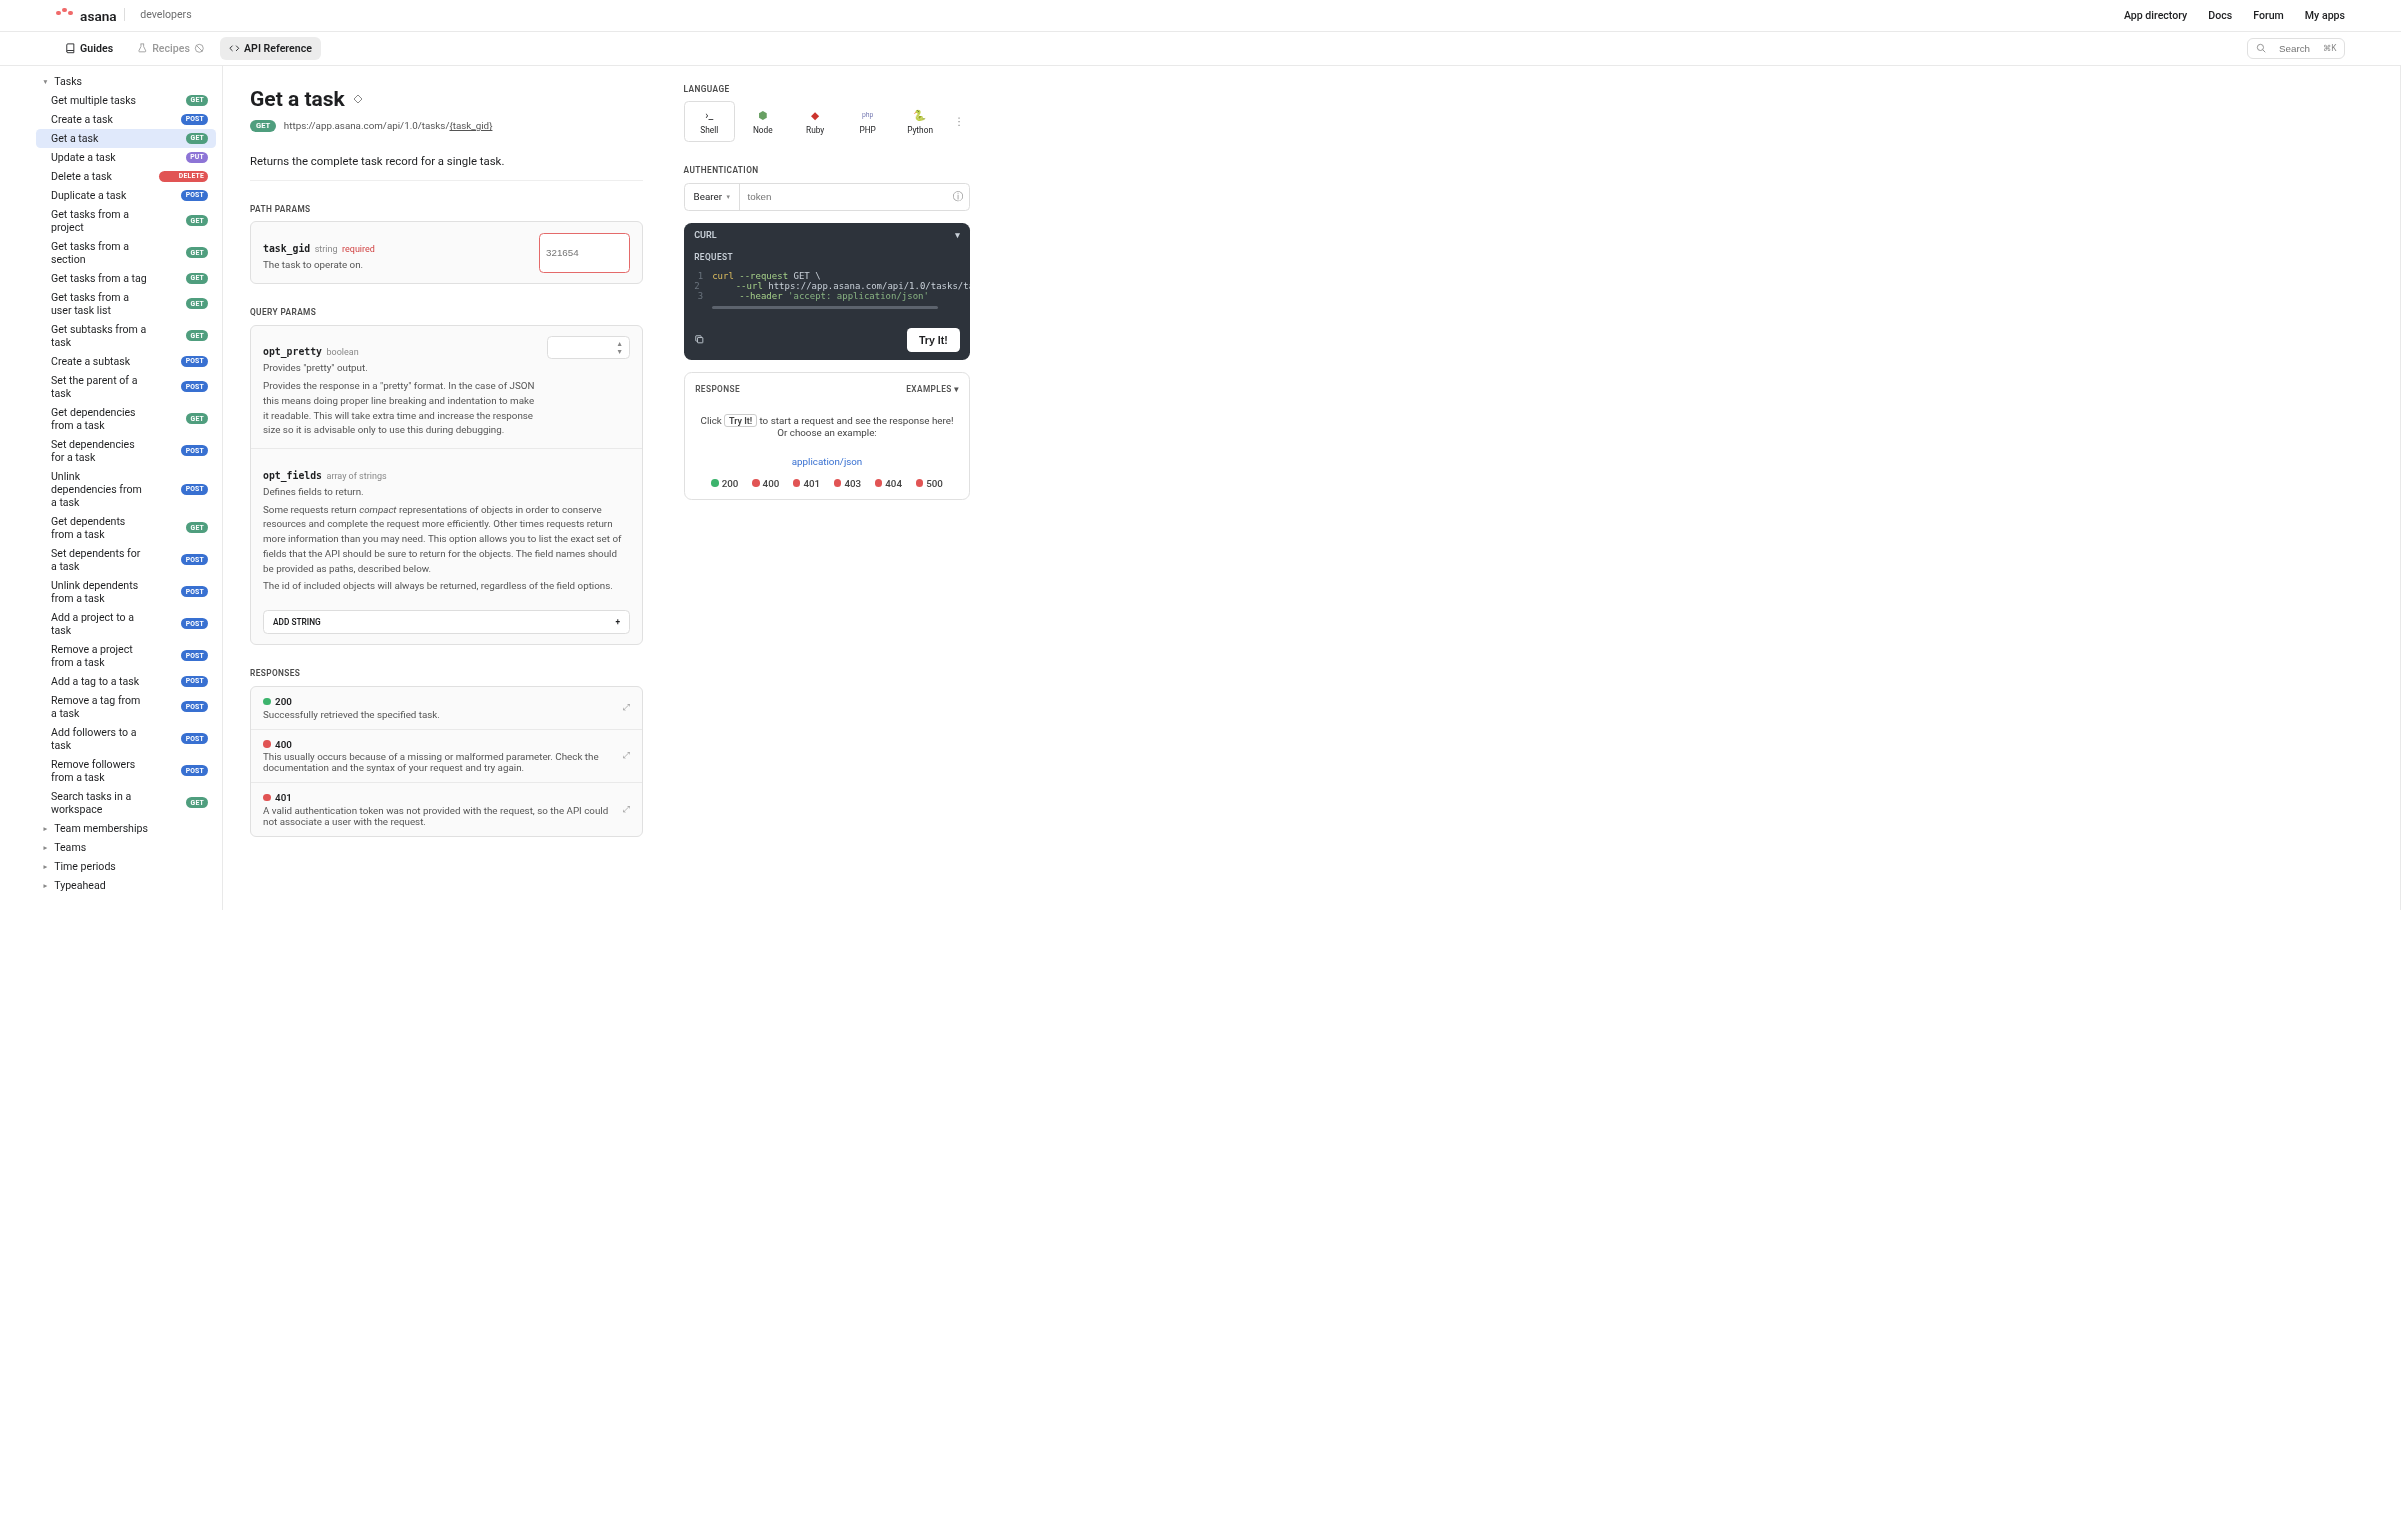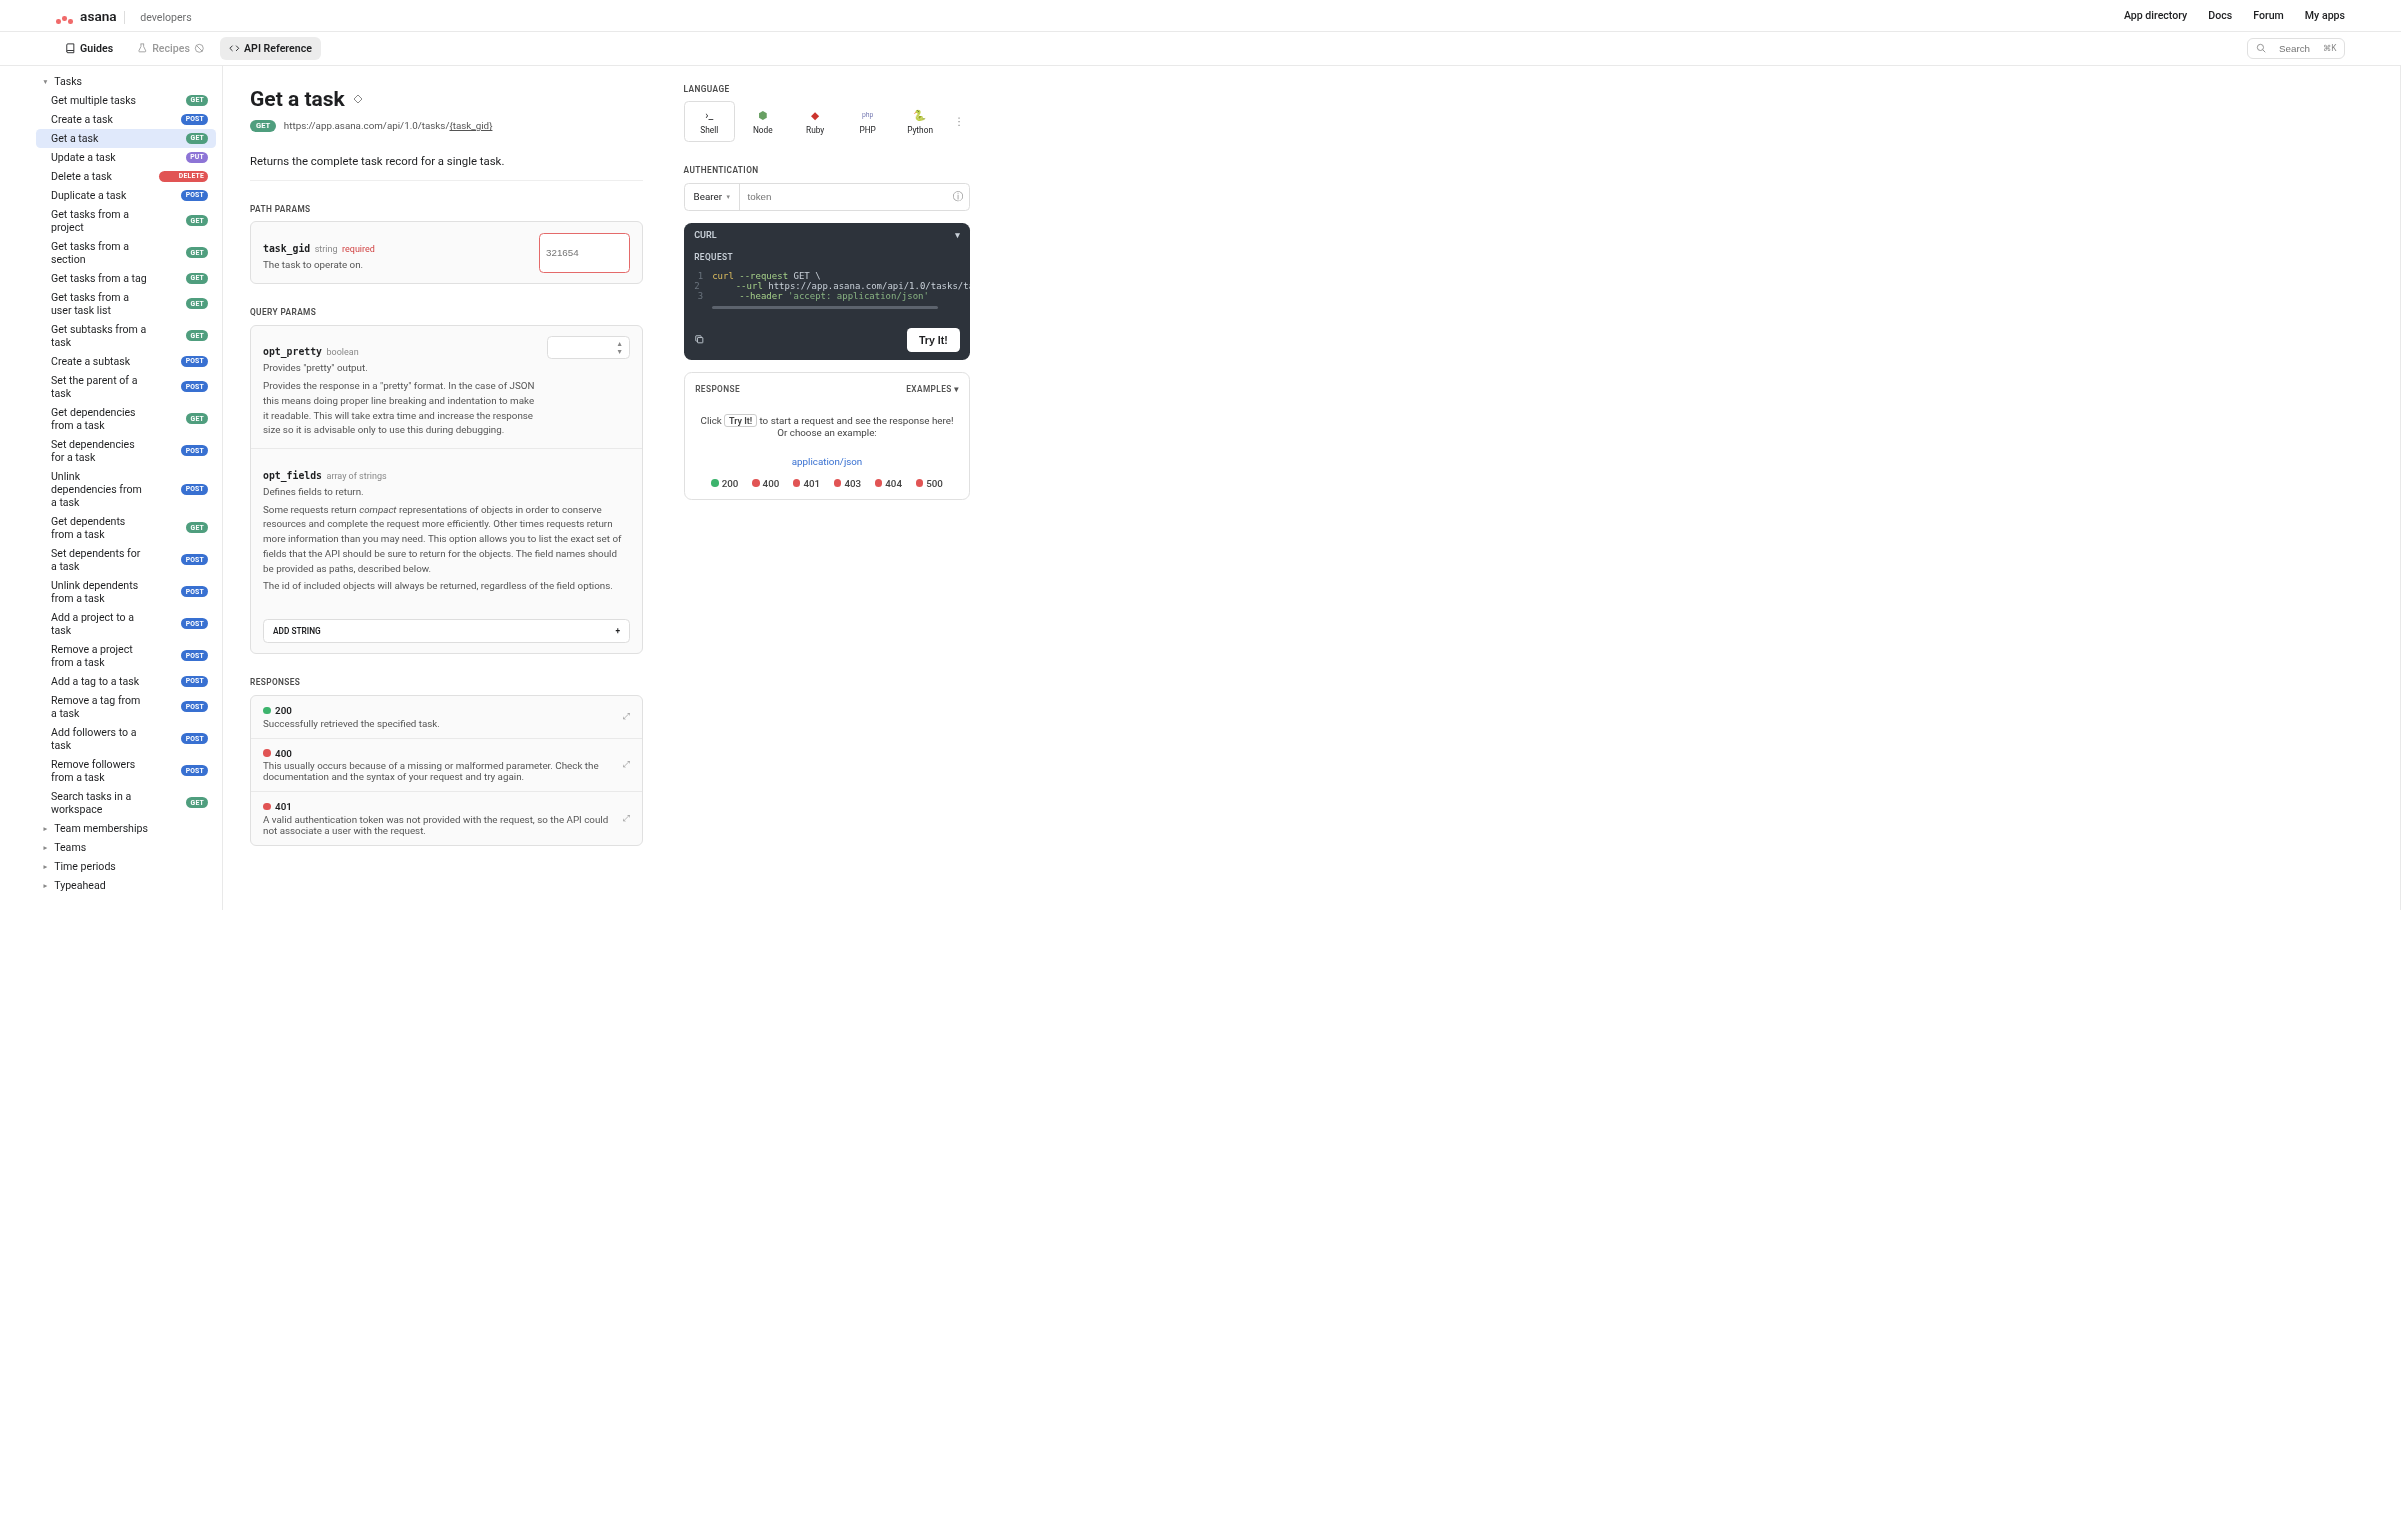--- a/index.html
+++ b/index.html
@@ -1,18 +1,18 @@
 <!DOCTYPE html>
 <html style="font-size:12px"><head>
 <meta charset="utf-8">
 <style>
 * { box-sizing: border-box; margin: 0; padding: 0; }
 body { font-family: -apple-system, BlinkMacSystemFont, "Segoe UI", Roboto, sans-serif; font-size: 10.6px; color: #1e1f21; background: #fff; }
 .top-header { display: flex; align-items: center; justify-content: space-between; padding: 7.6px 56px; border-bottom: 0.8px solid #e9e9e9; }
-.logo-area { display: flex; align-items: flex-end; gap: 7.6px; }
+.logo-area { display: flex; align-items: flex-start; gap: 7.6px; }
 .asana-dots { display: flex; gap: 1.5px; }
 .dot { width: 4.5px; height: 4.5px; border-radius: 50%; background: #f06a6a; }
 .dot1 { margin-top: 3px; } .dot2 { margin-top: 0; } .dot3 { margin-top: 3px; }
 .logo-text { font-size: 13.6px; font-weight: 600; color: #1e1f21; }
 .logo-sub { color: #6d6e6f; font-size: 10.6px; padding-left: 15px; border-left: 0.8px solid #ddd; }
 .top-nav { display: flex; gap: 21px; }
 .top-nav a { color: #1e1f21; font-weight: 500; text-decoration: none; }
 .sub-header { display: flex; align-items: center; justify-content: space-between; padding: 4.5px 56px; border-bottom: 0.8px solid #e9e9e9; }
 .sub-tabs { display: flex; gap: 6px; align-items: center; }
 .sub-tab { display: flex; align-items: center; gap: 4.5px; padding: 5.3px 9px; border-radius: 6px; color: #1e1f21; font-weight: 600; cursor: pointer; }
@@ -47,21 +47,21 @@
 .param-row { padding: 10.6px 12px; border-bottom: 0.8px solid #e9e9e9; display: flex; gap: 12px; }
 .param-row:last-child { border-bottom: none; }
 .param-info { flex: 1; margin-top: 9px; }
 .param-name { font-weight: 600; font-family: ui-monospace, monospace; font-size: 9.8px; }
 .param-type { color: #888; font-size: 9px; margin-left: 4.5px; }
 .param-req { color: #d14343; font-size: 9px; margin-left: 4.5px; }
 .param-desc { font-size: 9.8px; color: #555; margin-top: 3px; line-height: 1.5; }
 .param-input { width: 91px; border: 0.8px solid #e46a6a; border-radius: 4.5px; padding: 4.5px 6px; font-size: 9.8px; }
 .param-select { width: 83px; height: 23px; border: 0.8px solid #ddd; border-radius: 4.5px; background: #fff; position: relative; }
 .param-select:after { content: ''; position: absolute; right: 6px; top: 4.5px; font-size: 7.6px; color: #888; }
-.add-string-btn { display: flex; justify-content: space-between; align-items: center; background: #fff; border: 0.8px solid #ddd; border-radius: 4.5px; padding: 6px 9px; margin-top: 13px; font-size: 8.3px; font-weight: 600; cursor: pointer; }
+.add-string-btn { display: flex; justify-content: space-between; align-items: center; background: #fff; border: 0.8px solid #ddd; border-radius: 4.5px; padding: 6px 9px; margin-top: 4px; font-size: 8.3px; font-weight: 600; cursor: pointer; }
 .resp-row { padding: 9px 12px; border-bottom: 0.8px solid #e9e9e9; display: flex; justify-content: space-between; align-items: center; }
 .resp-row:last-child { border-bottom: none; }
 .resp-info { flex: 1; }
 .resp-code { font-weight: 600; font-size: 9.8px; display: flex; align-items: center; gap: 4.5px; }
 .status-dot { width: 7.6px; height: 7.6px; border-radius: 50%; display: inline-block; }
 .status-dot.green { background: #3db46d; }
 .status-dot.red { background: #e15454; }
 .resp-desc { font-size: 9.8px; color: #555; margin-top: 1.5px; }
 .expand-icon { color: #888; font-size: 9px; cursor: pointer; }
 hr.divider { border: none; border-top: 0.8px solid #eee; margin: 12px 0; }

